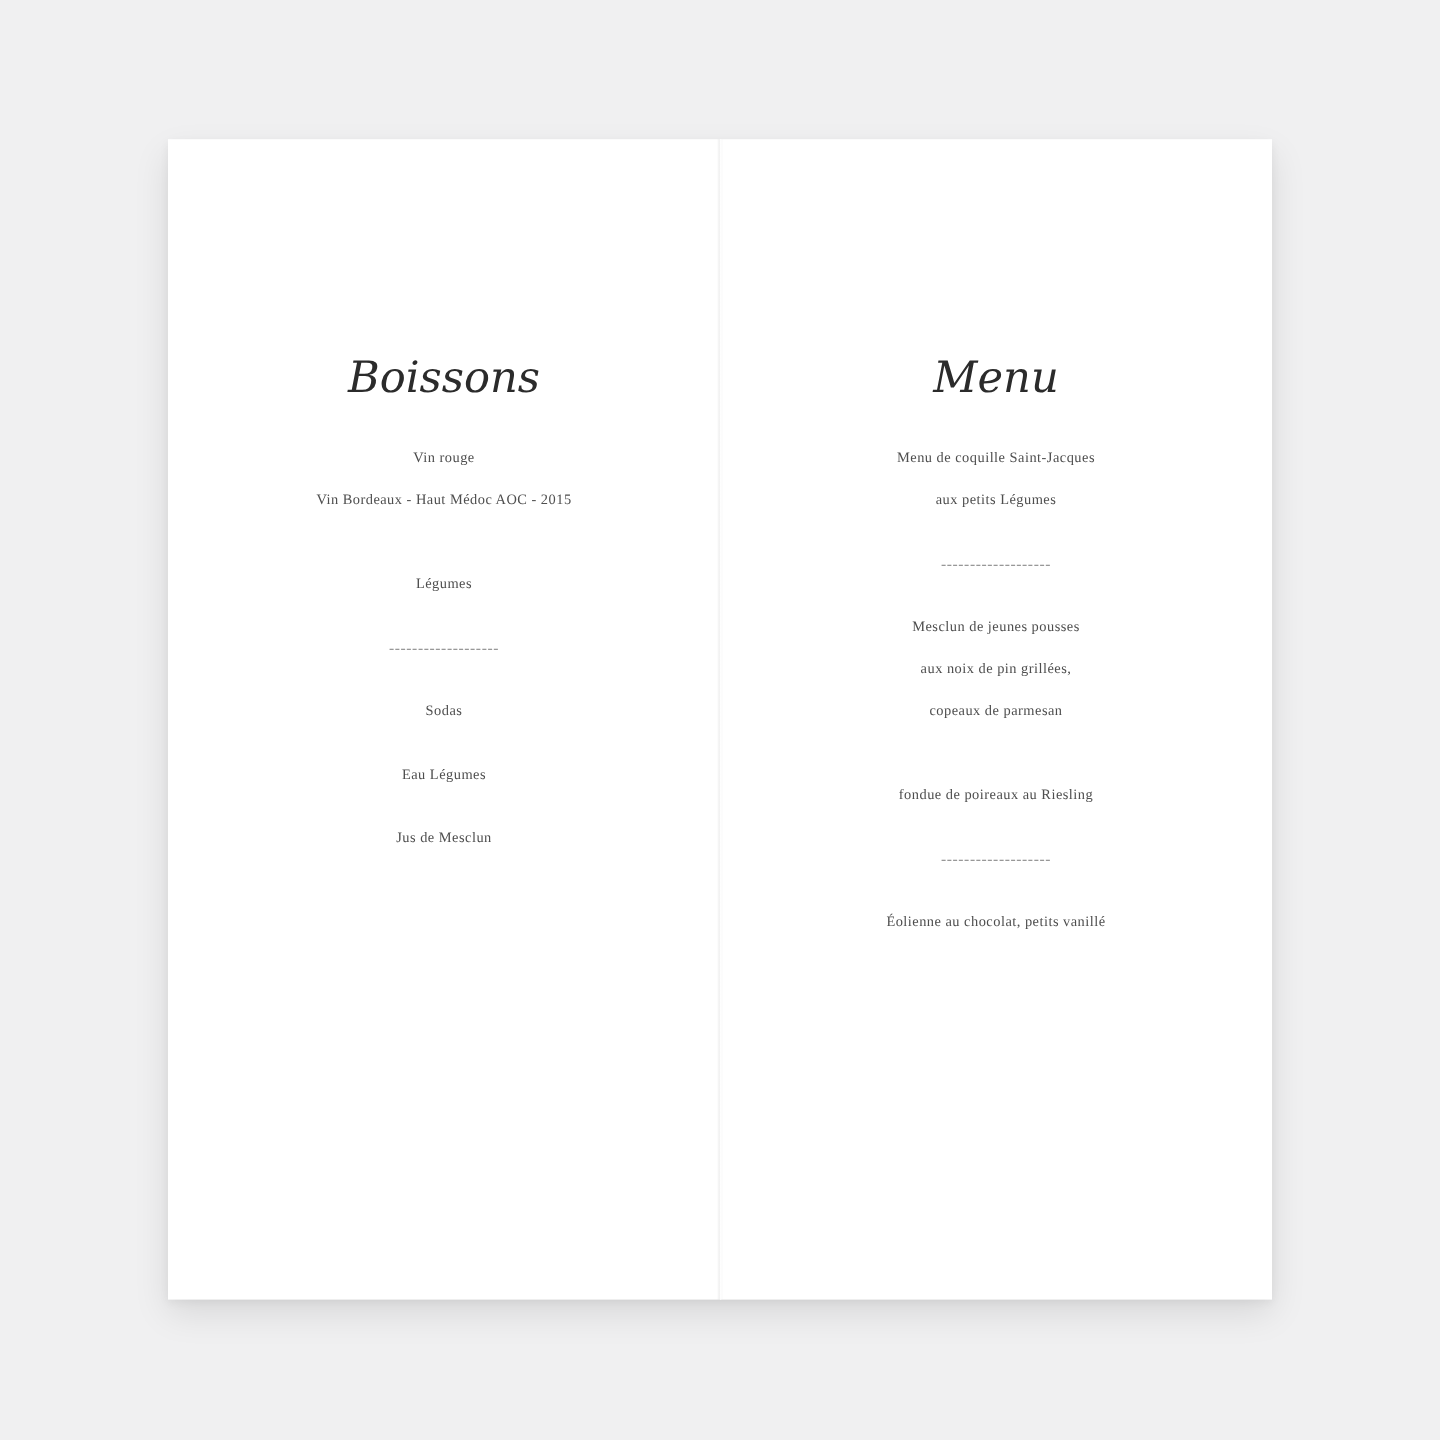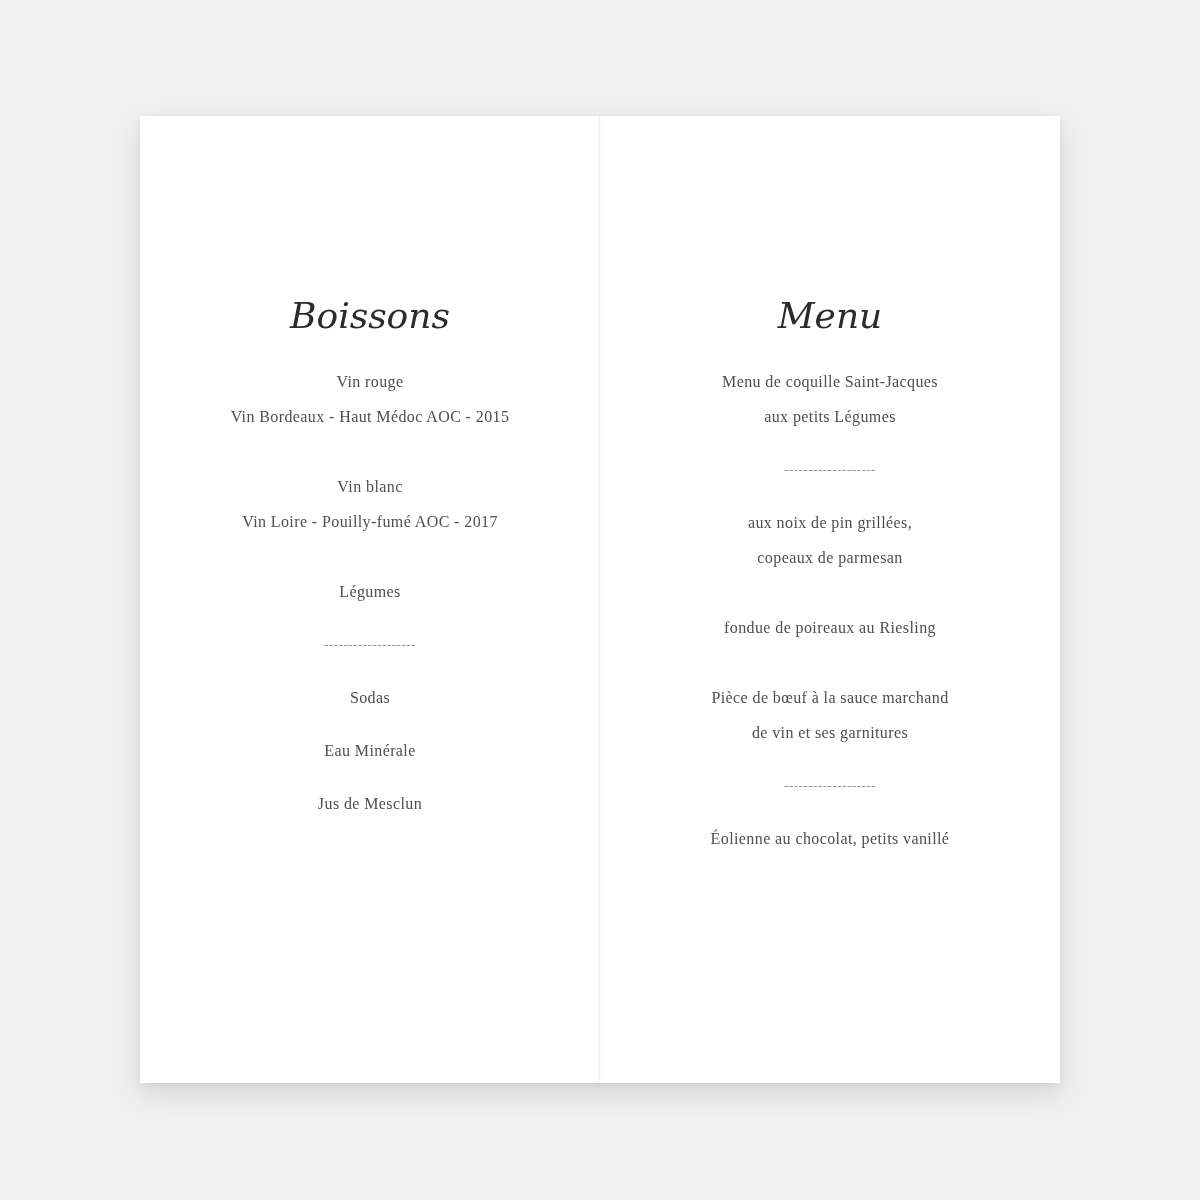--- a/index.html
+++ b/index.html
@@ -42,21 +42,21 @@
     font-style: italic;
     font-size: 36px;
     line-height: 60px;
     font-weight: normal;
     color: #2b2b2b;
     margin: 0;
   }
   .dish { margin: 35px 0 0 0; }
   .dish.tight { margin-top: 18px; }
   .line {
-    font-size: 16px;
+    font-size: 12px;
     line-height: 35px;
     color: #4e4e4e;
     letter-spacing: 0.4px;
     white-space: nowrap;
   }
   .divider {
     margin: 18px 0 0 0;
     line-height: 35px;
     font-size: 13px;
     letter-spacing: 0.5px;
@@ -70,67 +70,60 @@
 <div class="card">
 
   <div class="panel">
     <h2 class="menu-title">Boissons</h2>
 
     <div class="dish tight">
       <div class="line">Vin rouge</div>
       <div class="line">Vin Bordeaux - Haut Médoc AOC - 2015</div>
     </div>
 
-    <div class="dish">
-      <div class="line">Vin blanc</div>
-      <div class="line">Vin Loire - Pouilly-fumé AOC - 2017</div>
-    </div>
 
     <div class="dish">
       <div class="line">Légumes</div>
     </div>
 
     <div class="divider">-------------------</div>
 
     <div class="dish tight">
       <div class="line">Sodas</div>
     </div>
 
     <div class="dish tight">
-      <div class="line">Eau Minérale</div>
+      <div class="line">Eau Légumes</div>
     </div>
 
     <div class="dish tight">
       <div class="line">Jus de Mesclun</div>
     </div>
   </div>
 
   <div class="panel">
     <h2 class="menu-title">Menu</h2>
 
     <div class="dish tight">
       <div class="line">Menu de coquille Saint-Jacques</div>
       <div class="line">aux petits Légumes</div>
     </div>
 
     <div class="divider">-------------------</div>
 
     <div class="dish tight">
+      <div class="line">Mesclun de jeunes pousses</div>
       <div class="line">aux noix de pin grillées,</div>
       <div class="line">copeaux de parmesan</div>
     </div>
 
     <div class="dish">
       <div class="line">fondue de poireaux au Riesling</div>
     </div>
 
-    <div class="dish">
-      <div class="line">Pièce de bœuf à la sauce marchand</div>
-      <div class="line">de vin et ses garnitures</div>
-    </div>
 
     <div class="divider">-------------------</div>
 
     <div class="dish tight">
       <div class="line">Éolienne au chocolat, petits vanillé</div>
     </div>
   </div>
 
   <div class="fold"></div>
 </div>

